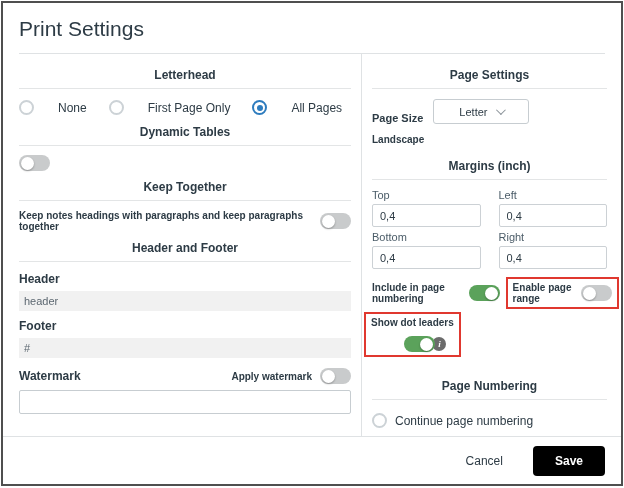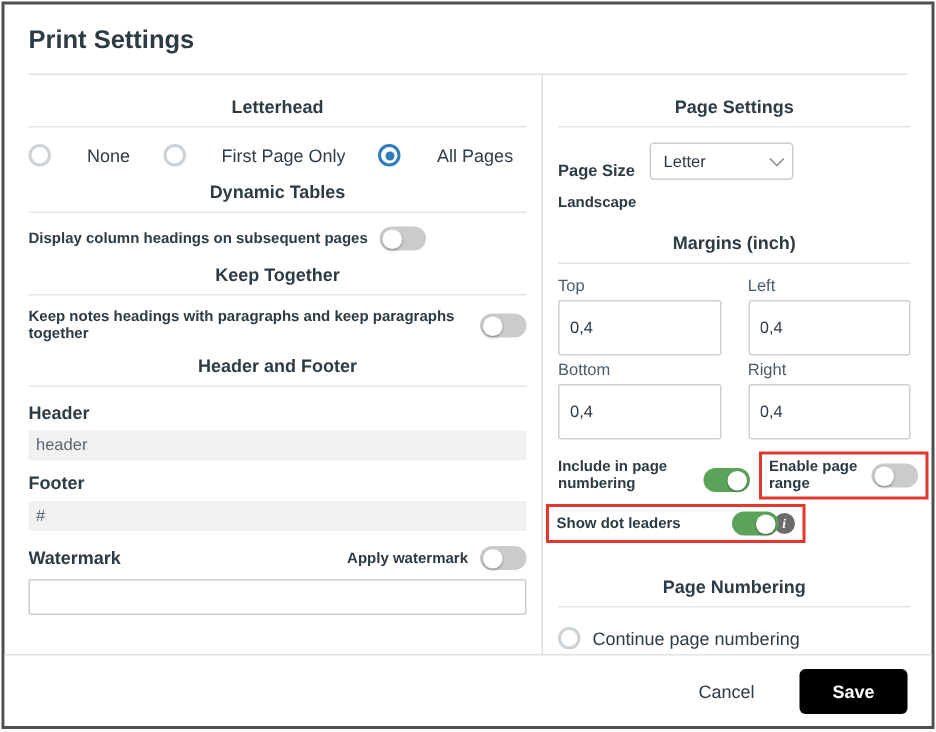--- a/index.html
+++ b/index.html
@@ -2,21 +2,21 @@
 <html><head>
 <meta charset="utf-8">
 <style>
   * { box-sizing: border-box; margin: 0; padding: 0; }
   html,body { width: 624px; height: 488px; background:#fff; }
   body { font-family: "Liberation Sans", sans-serif; color:#2d3b45; }
   .dialog {
     position: relative; width: 622px; height: 485px; margin: 1px;
     border: 2px solid #4f4f4f; background: #fff; overflow: hidden;
   }
-  .title { font-size: 17px; font-weight: bold; padding: 14px 16px 12px 16px; color:#2d3b45; }
+  .title { font-size: 21px; font-weight: normal; padding: 14px 16px 12px 16px; color:#2d3b45; }
   .title-divider { border-bottom: 1px solid #dfe2e4; margin: 0 16px; }
   .columns { display: flex; align-items: stretch; }
   .col-left { flex: 0 0 358px; padding: 6px 10px 0 16px; }
   .col-right { flex: 1 1 auto; border-left: 1px solid #dfe2e4; padding: 6px 14px 0 10px; min-height: 382px; }
   .h-section {
     text-align: center; font-size: 12px; font-weight: bold; color:#2d3b45;
     padding: 8px 0 6px 0; border-bottom: 1px solid #e3e5e6; margin-bottom: 2px;
   }
   .h-section.no-line { border-bottom: none; }
   
@@ -33,32 +33,32 @@
   .toggle-row { display: flex; align-items: center; gap: 8px; padding: 7px 0; font-size: 10px; font-weight: bold; }
   
   .field-label { font-size: 12px; font-weight: bold; padding: 8px 0 5px 0; }
   .ro-input { width: 100%; background: #f1f1f1; border: none; font-size: 11px; color: #5c6770; padding: 4px 5px; height: 20px; font-family: "Liberation Sans", sans-serif; }
   .watermark-row { display: flex; align-items: center; justify-content: space-between; padding: 10px 0 6px 0; }
   .watermark-apply { display: flex; align-items: center; gap: 8px; font-size: 10px; font-weight: bold; }
   .wm-input { width: 100%; height: 24px; border: 1px solid #c7cdd1; border-radius: 2px; font-size: 12px; padding: 2px 6px; font-family: "Liberation Sans", sans-serif; }
   
   .pagesize-row { display: flex; align-items: flex-end; gap: 10px; padding: 8px 0 6px 0; }
   .pagesize-label { font-size: 11px; font-weight: bold; }
-  .fake-select { width: 96px; height: 25px; border: 1px solid #c7cdd1; border-radius: 3px; display: flex; align-items: center; justify-content: space-between; padding: 0 8px; font-size: 11px; background: #fff; }
+  .fake-select { width: 96px; height: 25px; border: 1px solid #c7cdd1; border-radius: 3px; display: flex; align-items: center; justify-content: space-between; padding: 0 25px; font-size: 11px; background: #fff; }
   .chevron { width: 7px; height: 7px; border-right: 1.5px solid #8b9399; border-bottom: 1.5px solid #8b9399; transform: rotate(45deg) translateY(-2px); }
   .landscape { font-size: 10px; font-weight: bold; padding: 4px 0 6px 0; }
   .margin-grid { display: grid; grid-template-columns: 1fr 1fr; column-gap: 18px; row-gap: 4px; padding: 7px 0 4px 0; }
   .margin-field .m-label { font-size: 11px; color: #4b5c68; padding-bottom: 3px; }
-  .margin-field input { width: 100%; height: 37px; border: 1px solid #ccd1d5; border-radius: 2px; font-size: 11px; padding: 2px 7px; font-family: "Liberation Sans", sans-serif; color:#2d3b45; }
+  .margin-field input { width: 100%; height: 23px; border: 1px solid #ccd1d5; border-radius: 2px; font-size: 11px; padding: 2px 7px; font-family: "Liberation Sans", sans-serif; color:#2d3b45; }
   .toc-rows { font-size: 10px; font-weight: bold; }
   .toc-row1 { display: flex; align-items: center; margin-top: 4px; }
-  .toc-include { display: flex; align-items: flex-end; gap: 6px; }
+  .toc-include { display: flex; align-items: center; gap: 6px; }
   .red-box { border: 2px solid #e0382f; }
   .toc-range { display: flex; align-items: center; gap: 8px; padding: 3px 5px; margin-left: 6px; margin-right: -12px; flex: 1 1 auto; }
-  .toc-dot { display: inline-flex; align-items: center; gap: 8px; padding: 3px 5px; margin-left: -8px; margin-top: 3px; }
+  .toc-dot { display: inline-flex; align-items: center; gap: 8px; padding: 3px 5px; margin-left: -8px; margin-top: 3px; flex-direction: column; }
   .info-icon { width: 14px; height: 14px; border-radius: 50%; background: #6b6b6b; color: #fff; font-size: 9px; font-style: italic; font-family: "Liberation Serif", serif; display: inline-flex; align-items: center; justify-content: center; margin-left: -3px; }
   .pn-heading { margin-top: 14px; }
   .pn-radios { padding-top: 6px; }
   .pn-radio { display: flex; align-items: center; gap: 8px; font-size: 12px; padding: 5px 0; }
   .pn-input { width: 72px; height: 25px; border: 1px solid #ccd1d5; border-radius: 2px; font-size: 11px; padding: 2px 9px; margin: 3px 0 0 2px; font-family: "Liberation Sans", sans-serif; }
   
   .footer { position: absolute; left: 0; right: 0; bottom: 0; height: 48px; border-top: 1px solid #dfe2e4; display: flex; align-items: center; justify-content: flex-end; padding: 0 16px; gap: 30px; background:#fff; }
   .cancel-btn { font-size: 12px; color: #2d3b45; background: none; border: none; cursor: pointer; font-family: "Liberation Sans", sans-serif; }
   .save-btn { background: #000000; color: #fff; font-size: 12px; font-weight: bold; border: none; border-radius: 4px; padding: 8px 22px; cursor: pointer; font-family: "Liberation Sans", sans-serif; }
 </style>
@@ -84,21 +84,20 @@
           <span>First Page Only</span>
         </div>
         <div class="radio-item">
           <span class="radio sel"></span>
           <span>All Pages</span>
         </div>
       </div>
 
       <div class="h-section" style="padding-top:2px">Dynamic Tables</div>
       <div class="toggle-row">
-        <span>Display column headings on subsequent pages</span>
         <span class="toggle">
             <span class="knob"></span>
           </span>
       </div>
 
       <div class="h-section" style="padding-top:2px">Keep Together</div>
       <div class="toggle-row">
         <span>Keep notes headings with paragraphs and keep paragraphs together</span>
         <span class="toggle">
             <span class="knob"></span>

